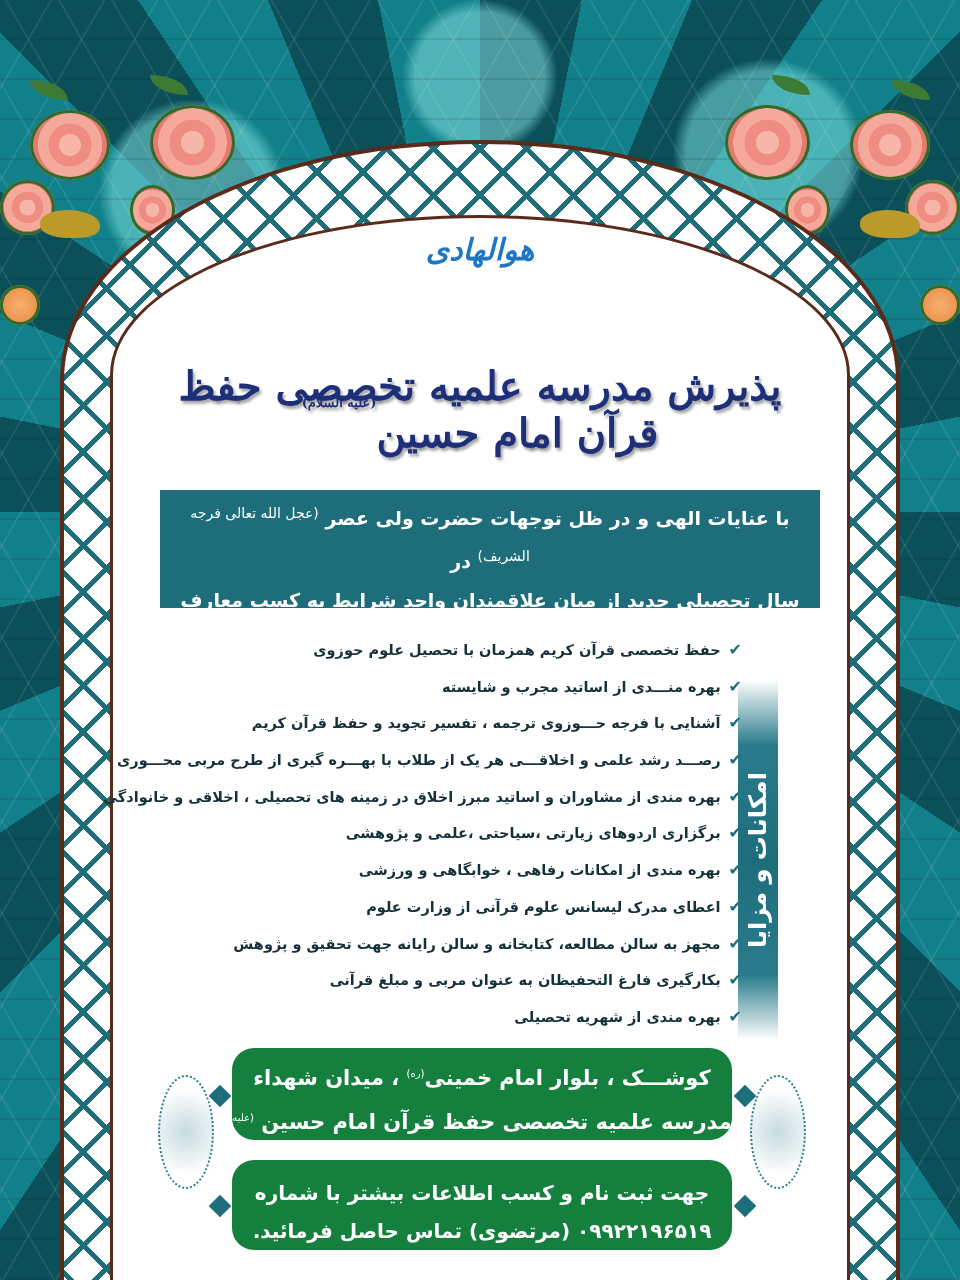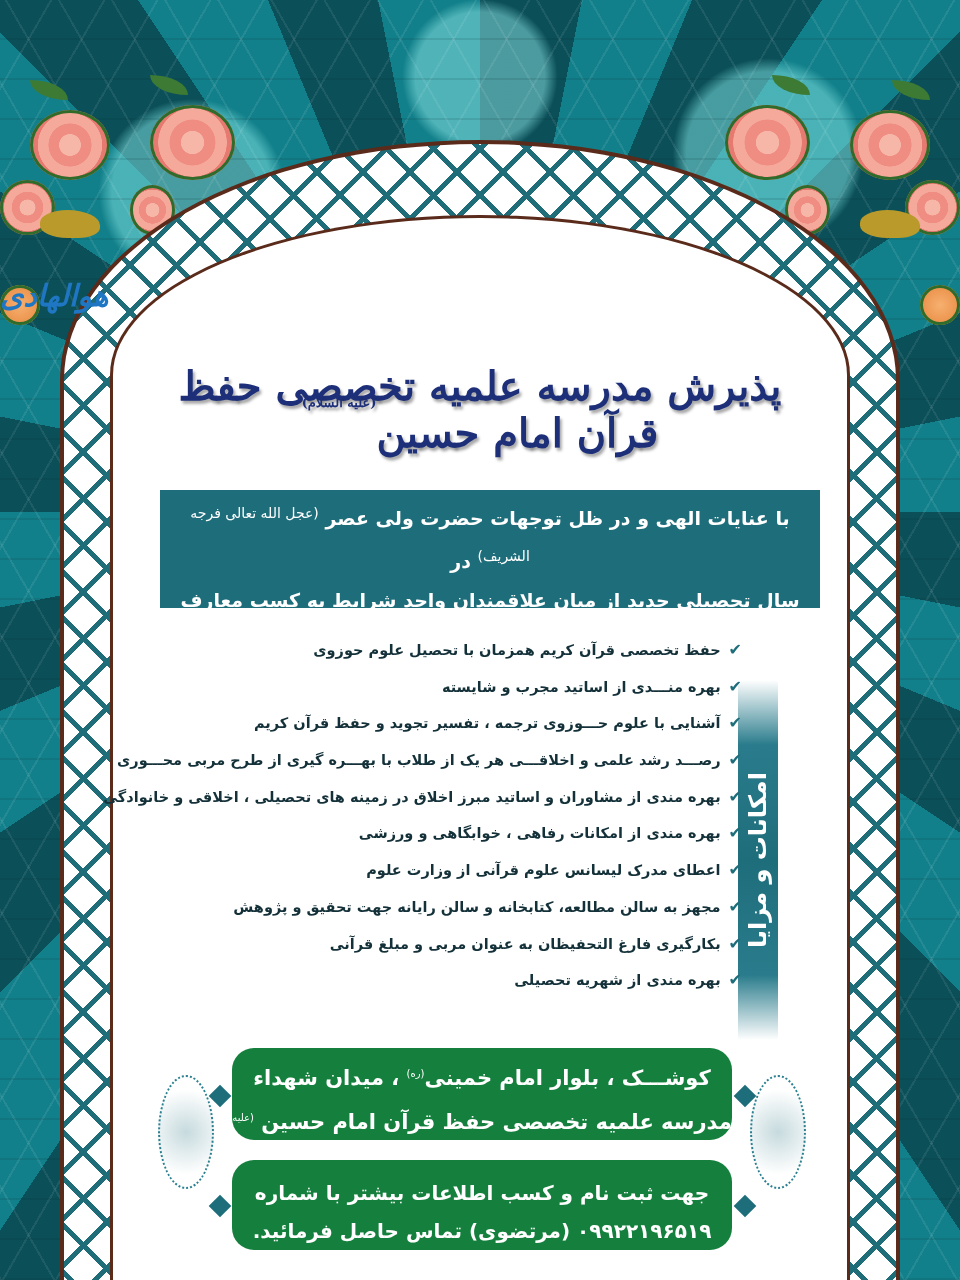--- a/index.html
+++ b/index.html
@@ -32,22 +32,22 @@
     border-radius:420px 420px 0 0 / 240px 240px 0 0;background:#5a2a1a;padding:4px;box-sizing:border-box;}
   .lattice{position:absolute;inset:4px;border-radius:416px 416px 0 0 / 236px 236px 0 0;
     background-color:#ffffff;
     background-image:
       repeating-linear-gradient(45deg, transparent 0 14px, #1e6d78 14px 19px, transparent 19px 33px),
       repeating-linear-gradient(-45deg, transparent 0 14px, #1e6d78 14px 19px, transparent 19px 33px);}
   .inner{position:absolute;left:110px;top:215px;width:740px;height:1080px;
     border-radius:370px 370px 0 0 / 160px 160px 0 0;background:#5a2a1a;padding:3px;box-sizing:border-box;}
   .inner-white{position:absolute;inset:3px;border-radius:367px 367px 0 0 / 157px 157px 0 0;background:#fff;}
   
-  .motto{position:absolute;left:0;right:0;top:232px;text-align:left;
-    font-family:"DejaVu Serif",serif;font-size:30px;color:#1f77c4;font-style:italic;font-weight:bold;margin-top:46px;}
+  .motto{position:absolute;left:0;right:0;top:232px;text-align:center;
+    font-family:"DejaVu Serif",serif;font-size:30px;color:#1f77c4;font-style:italic;font-weight:bold;}
   .title{position:absolute;left:170px;width:620px;top:362px;text-align:center;direction:rtl;
     font-family:"DejaVu Serif",serif;font-size:40px;font-weight:bold;color:#1d2f78;
     text-shadow:2px 3px 3px rgba(0,0,0,.35);}
   .title sup{font-size:13px;vertical-align:top;position:relative;top:-14px;}
   .intro{position:absolute;left:160px;width:660px;top:490px;height:118px;background:#1e6d7b;
     color:#fff;direction:rtl;text-align:center;font-size:19px;font-weight:bold;line-height:38px;
     box-sizing:border-box;padding:4px 10px;}
   .intro sup{font-size:14px;font-weight:normal;}
   .features{position:absolute;left:240px;width:490px;top:620px;direction:rtl;margin:12px;padding:0;list-style:none;}
   .features li{height:36.7px;line-height:36px;font-size:14.5px;font-weight:bold;color:#14313a;white-space:nowrap;}
@@ -118,23 +118,24 @@
   </div>
 </div>
 
 <div class="side-label">
   <span>امکانات و مزایا</span>
 </div>
 
 <ul class="features">
   <li><span class="check">✔</span><span>حفظ تخصصی قرآن کریم همزمان با تحصیل علوم حوزوی</span></li>
   <li><span class="check">✔</span><span>بهره منـــدی از اساتید مجرب و شایسته</span></li>
-  <li><span class="check">✔</span><span>آشنایی با علوم حـــوزوی ترجمه ، تفسیر تجوید و حفظ قرآن کریم</span></li>
+  <li><span class="check">✔</span><span>آشنایی با فرجه حـــوزوی ترجمه ، تفسیر تجوید و حفظ قرآن کریم</span></li>
   <li><span class="check">✔</span><span>رصـــد رشد علمی و اخلاقـــی هر یک از طلاب با بهـــره گیری از طرح مربی محـــوری</span></li>
   <li><span class="check">✔</span><span>بهره مندی از مشاوران و اساتید مبرز اخلاق در زمینه های تحصیلی ، اخلاقی و خانوادگی</span></li>
+  <li><span class="check">✔</span><span>برگزاری اردوهای زیارتی ،سیاحتی ،علمی و پژوهشی</span></li>
   <li><span class="check">✔</span><span>بهره مندی از امکانات رفاهی ، خوابگاهی و ورزشی</span></li>
   <li><span class="check">✔</span><span>اعطای مدرک لیسانس علوم قرآنی از وزارت علوم</span></li>
   <li><span class="check">✔</span><span>مجهز به سالن مطالعه، کتابخانه و سالن رایانه جهت تحقیق و پژوهش</span></li>
   <li><span class="check">✔</span><span>بکارگیری فارغ التحفیظان به عنوان مربی و مبلغ قرآنی</span></li>
   <li><span class="check">✔</span><span>بهره مندی از شهریه تحصیلی</span></li>
 </ul>
 
 <div class="ornament" style="left:158px;top:1075px"></div>
 <div class="ornament" style="left:750px;top:1075px"></div>
 

